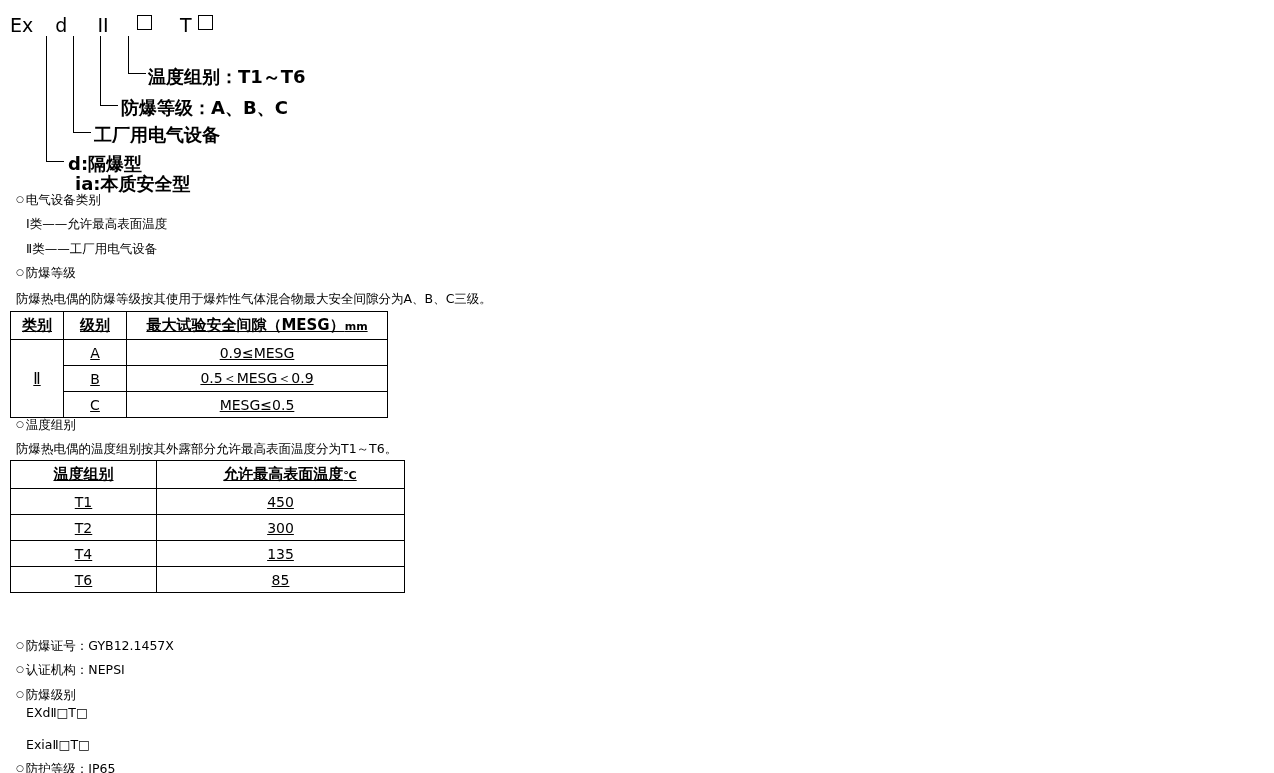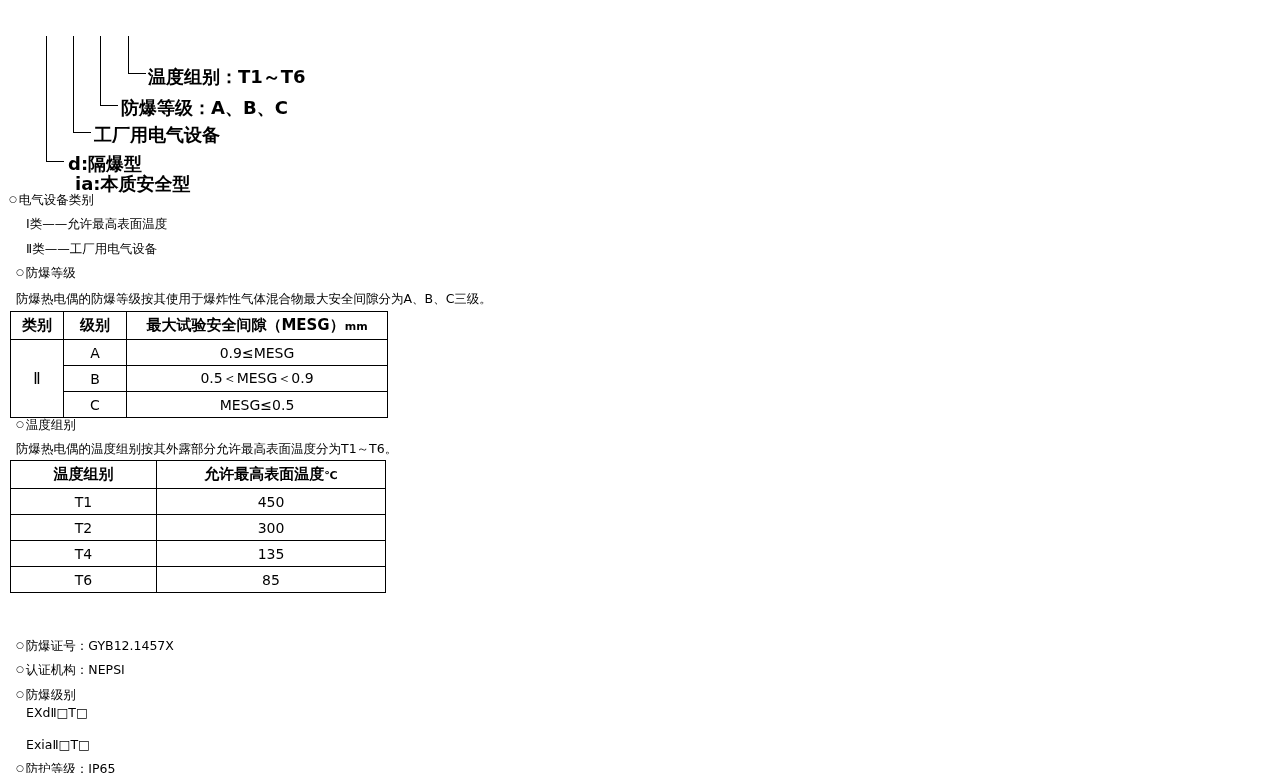--- a/index.html
+++ b/index.html
@@ -68,20 +68,21 @@
     font-size: 9px;
     vertical-align: 2px;
     margin-right: 2px;
   }
 
   
   table.doc-table {
     position: absolute;
     border-collapse: collapse;
     font-size: 14px;
+    text-decoration: underline;
   }
   table.doc-table td, table.doc-table th {
     border: 1px solid #000;
     text-align: center;
     font-weight: normal;
     padding: 0;
     height: 25px;
   }
   table.doc-table th {
     font-weight: bold;
@@ -90,38 +91,50 @@
   }
   .unit {
     font-size: 11px;
   }
 </style>
 </head>
 <body>
 
 <div class="page">
 
+  <div class="code-line">
+    <span class="seg">Ex</span>
+    <span style="display:inline-block;width:10px"></span>
+    <span class="seg">d</span>
+    <span style="display:inline-block;width:18px"></span>
+    <span class="seg">II</span>
+    <span style="display:inline-block;width:16px"></span>
+    <span class="box-glyph"></span>
+    <span style="display:inline-block;width:16px"></span>
+    <span class="seg">T</span>
+    <span class="box-glyph"></span>
+  </div>
 
   <div class="vline" style="left:46px; top:36px; height:126px;"></div>
   <div class="vline" style="left:73px; top:36px; height:97px;"></div>
   <div class="vline" style="left:100px; top:36px; height:70px;"></div>
   <div class="vline" style="left:128px; top:36px; height:38px;"></div>
 
   <div class="hline" style="left:128px; top:73px; width:18px;"></div>
   <div class="hline" style="left:100px; top:105px; width:18px;"></div>
   <div class="hline" style="left:73px; top:132px; width:18px;"></div>
   <div class="hline" style="left:46px; top:161px; width:18px;"></div>
 
   <div class="leader-label" style="left:148px; top:65px;">温度组别：T1～T6</div>
   <div class="leader-label" style="left:121px; top:96px;">防爆等级：A、B、C</div>
   <div class="leader-label" style="left:94px; top:123px;">工厂用电气设备</div>
   <div class="leader-label" style="left:68px; top:152px;">d:隔爆型</div>
   <div class="leader-label" style="left:75px; top:172px;">ia:本质安全型</div>
 
-  <div class="txt bullet" style="left:9px; top:192px;">电气设备类别</div>
+  <div class="txt bullet" style="left:16px; top:192px;">电气设备类别</div>
   <div class="txt" style="left:26px; top:216px;">Ⅰ类——允许最高表面温度</div>
   <div class="txt" style="left:26px; top:241px;">Ⅱ类——工厂用电气设备</div>
 
   <div class="txt bullet" style="left:16px; top:265px;">防爆等级</div>
   <div class="txt" style="left:16px; top:291px;">防爆热电偶的防爆等级按其使用于爆炸性气体混合物最大安全间隙分为A、B、C三级。</div>
 
   <table class="doc-table" style="left:10px; top:311px;">
     <tbody>
         <tr>
       <th style="width:52px;">类别</th>
@@ -146,21 +159,21 @@
   </tbody>
     </table>
 
   <div class="txt bullet" style="left:16px; top:417px;">温度组别</div>
   <div class="txt" style="left:16px; top:441px;">防爆热电偶的温度组别按其外露部分允许最高表面温度分为T1～T6。</div>
 
   <table class="doc-table" style="left:10px; top:460px;">
     <tbody>
         <tr>
       <th style="width:145px;">温度组别</th>
-      <th style="width:228px;">
+      <th style="width:228px;padding-left:19px;">
         <span>允许最高表面温度</span><span class="unit">℃</span>
       </th>
     </tr>
     <tr>
       <td>T1</td>
       <td>450</td>
     </tr>
     <tr>
       <td>T2</td>
       <td>300</td>

